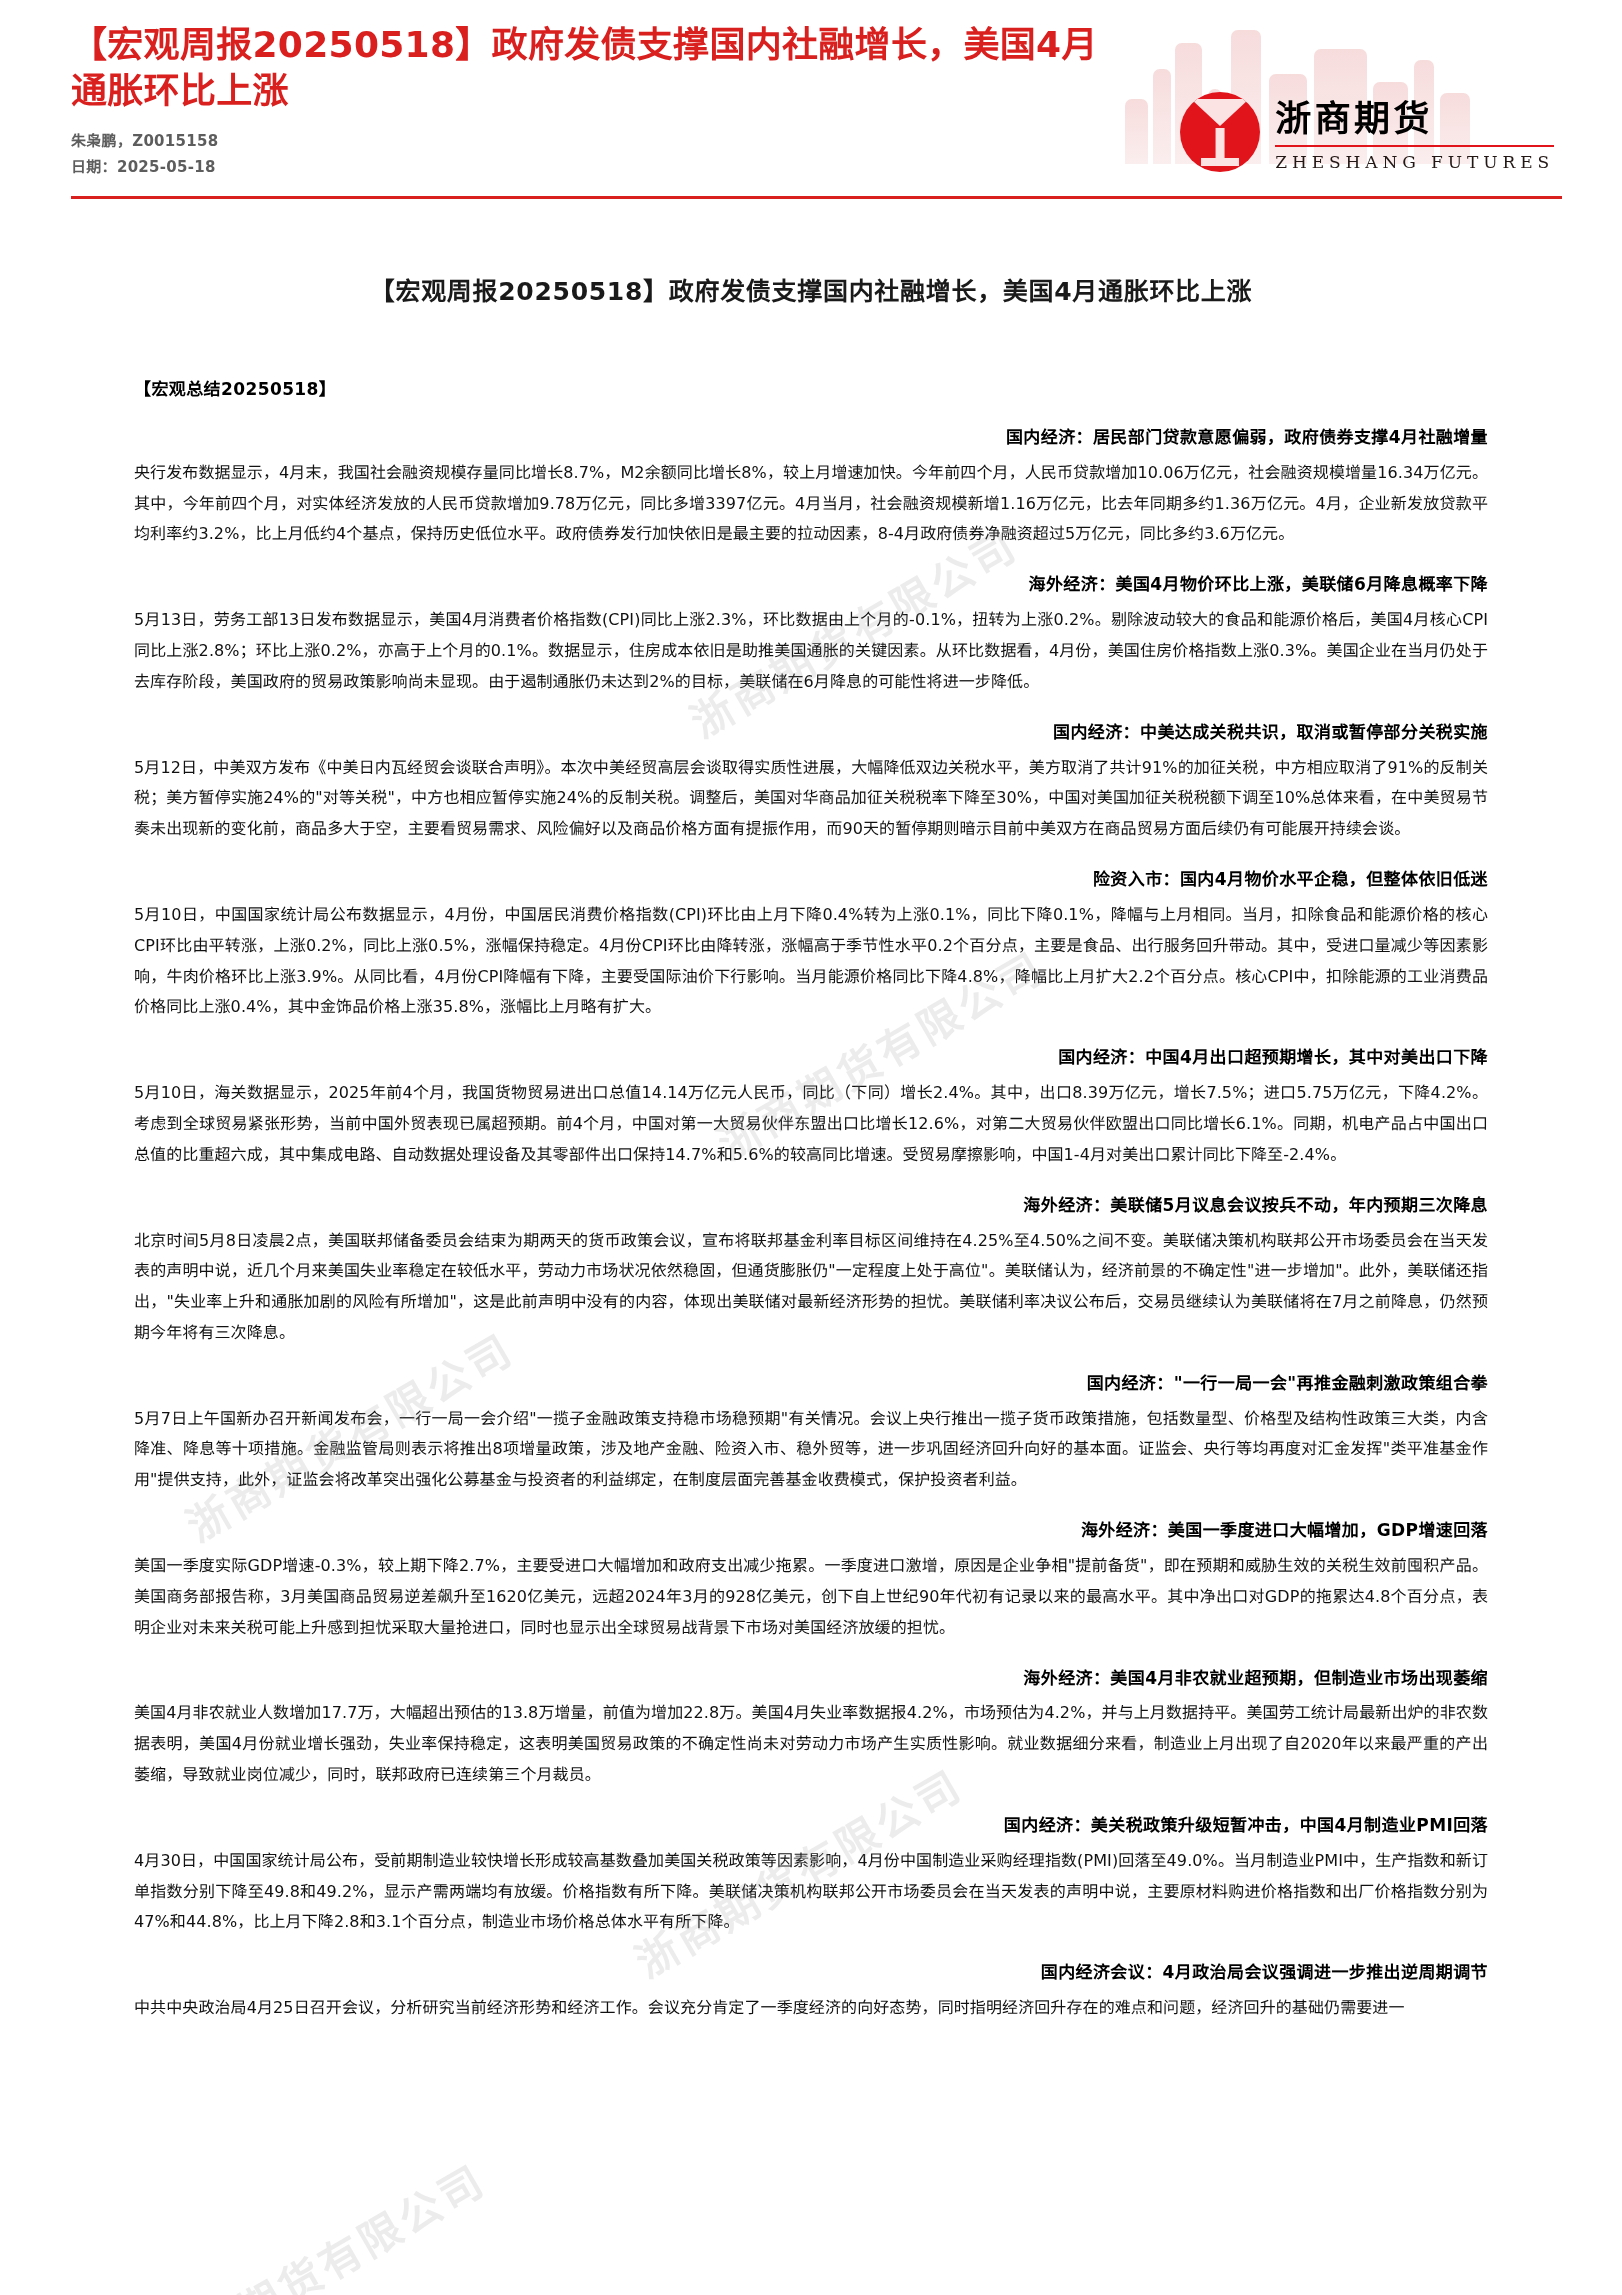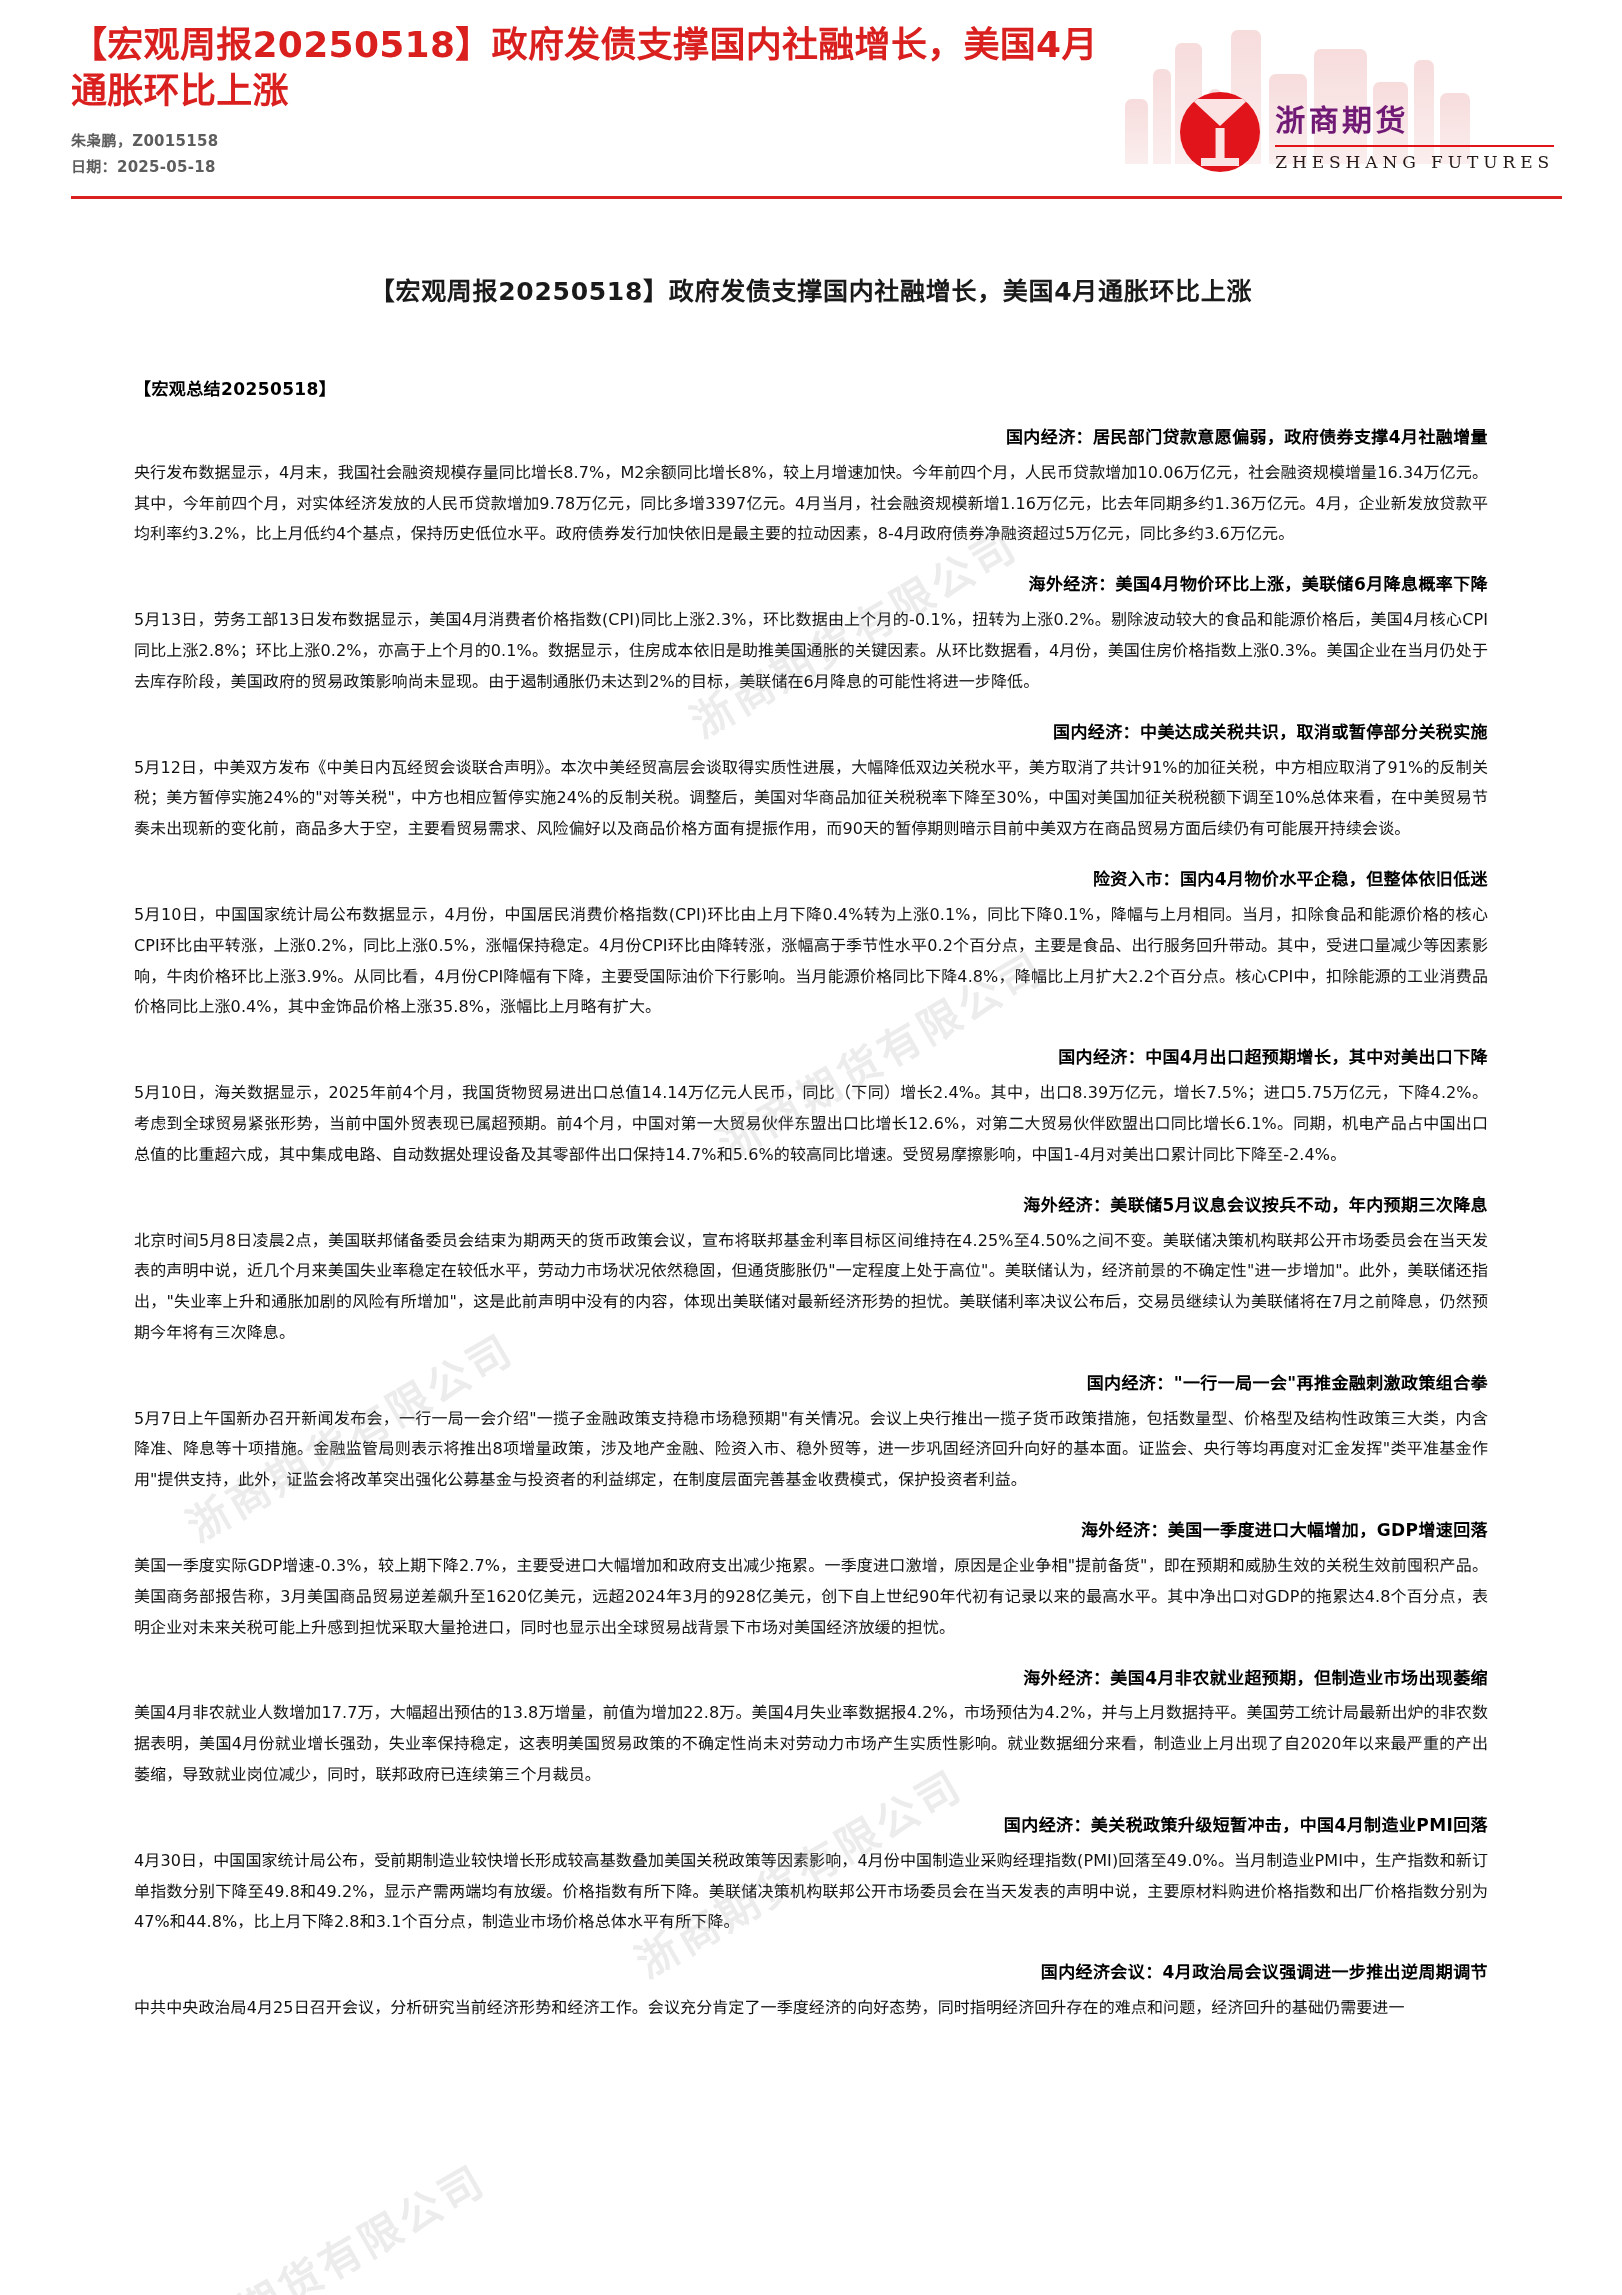--- a/index.html
+++ b/index.html
@@ -143,27 +143,27 @@
     left: 50%;
     bottom: 5.5px;
     transform: translateX(-50%);
     width: 38px;
     height: 8.2px;
     background: #fbe2e3;
   }
 
   .logo-text { display: flex; flex-direction: column; align-items: stretch; }
   .logo-cn {
-    font-size: 30px;
+    font-size: 36px;
     font-weight: bold;
     letter-spacing: 3.4px;
-    color: #701a75;
+    color: #000000;
     line-height: 1.08;
     white-space: nowrap;
-    font-family: Liberation Mono, monospace;
+    font-family: Liberation Serif, serif;
   }
   .logo-divider {
     height: 2px;
     background: #e1131b;
     margin: 6.1px 0 4.8px 0;
   }
   .logo-en {
     font-size: 17px;
     letter-spacing: 4.9px;
     color: #231815;

